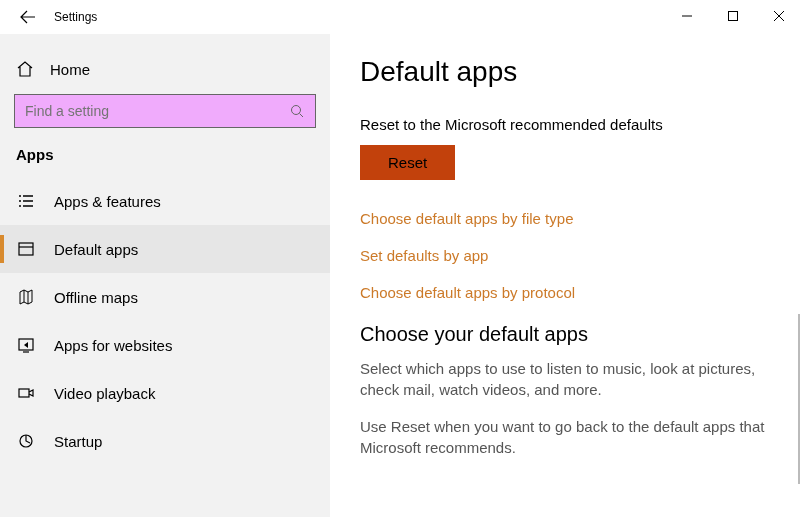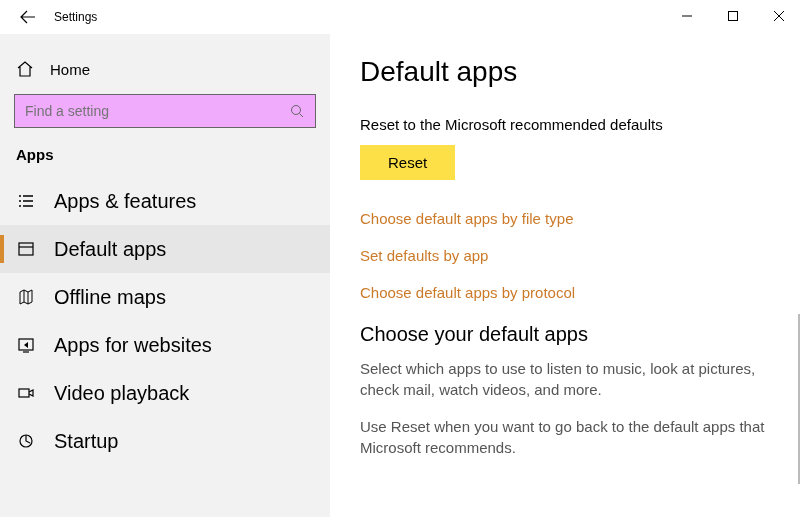--- a/index.html
+++ b/index.html
@@ -12,27 +12,27 @@
 .content { display: flex; height: calc(100% - 34px); }
 .sidebar { width: 330px; background: #f2f2f2; padding-top: 18px; border-right: 0; }
 .home-row { display: flex; align-items: center; padding: 8px 16px 16px 16px; cursor: pointer; }
 .home-row span.label { font-size: 15px; margin-left: 16px; }
 .search-wrap { padding: 0 14px 18px 14px; }
 .search-box { width: 100%; height: 34px; border: 1px solid #666; background: #f0abfc; display: flex; align-items: center; padding: 0 10px; }
 .search-box input { border: none; outline: none; flex: 1; font-size: 14px; background: transparent; color: #666; }
 .section-head { font-size: 15px; font-weight: 600; padding: 0 16px 14px 16px; }
 .nav-item { display: flex; align-items: center; height: 48px; padding: 0 16px; cursor: pointer; position: relative; }
 .nav-item .icon { width: 20px; height: 20px; display: flex; align-items: center; justify-content: center; }
-.nav-item .label { font-size: 20px; margin-left: 18px; color: #000; }
+.nav-item .label { font-size: 15px; margin-left: 18px; color: #000; }
 .nav-item.active::before { content: ""; position: absolute; left: 0; top: 10px; bottom: 10px; width: 4px; background: #d88a2e; }
 .nav-item.active { background: #e6e6e6; }
 .main { flex: 1; padding: 22px 30px 0 30px; overflow-y: auto; position: relative; }
 .page-title { font-size: 28px; font-weight: 400; margin-bottom: 28px; }
 .reset-label { font-size: 15px; margin-bottom: 12px; }
-.reset-btn { background: #fde047; border: none; padding: 9px 28px; font-size: 15px; cursor: pointer; margin-bottom: 30px; }
+.reset-btn { background: #c2410c; border: none; padding: 9px 28px; font-size: 15px; cursor: pointer; margin-bottom: 30px; }
 .link { color: #cc7a29; font-size: 15px; display: block; margin-bottom: 20px; cursor: pointer; }
 .section-title { font-size: 20px; font-weight: 400; margin-top: 22px; margin-bottom: 12px; }
 .body-text { font-size: 15px; color: #555; line-height: 1.4; margin-bottom: 16px; max-width: 410px; }
 svg { display: block; }
 .scroll-hint { position: absolute; right: 2px; top: 280px; width: 2px; height: 170px; background: #bbb; }
 </style>
 </head>
 <body>
 
 <div class="titlebar">

